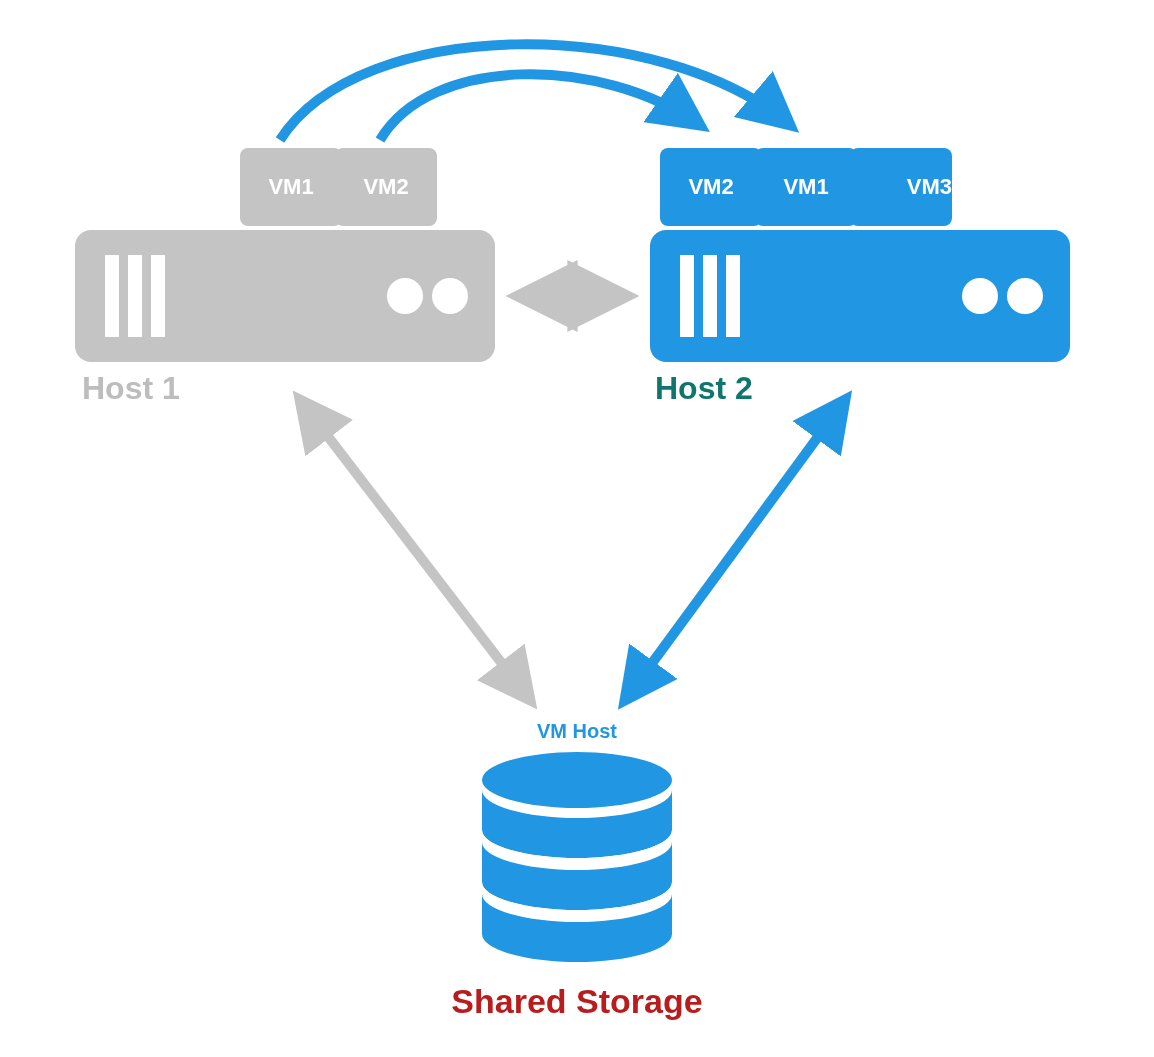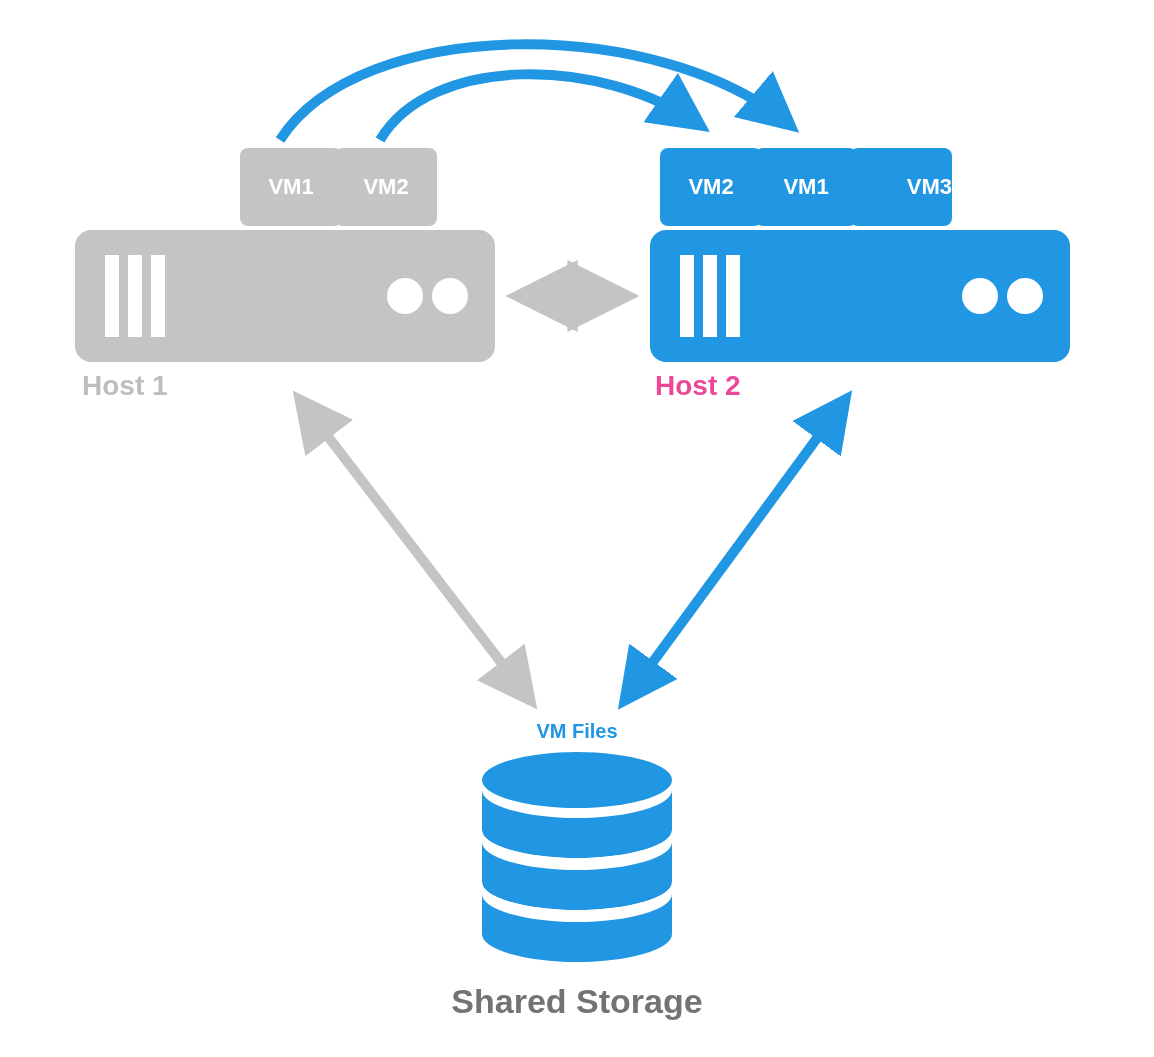--- a/index.html
+++ b/index.html
@@ -32,38 +32,38 @@
     font-size: 22px;
     font-weight: 600;
     color: #ffffff;
   }
   .vm.grey { background: #c4c4c4; }
   .vm.blue { background: #2196e3; }
 
   
   .host-label {
     position: absolute;
-    font-size: 28px;
+    font-size: 32px;
     font-weight: 700;
   }
   .host-label.grey { color: #bdbdbd; }
-  .host-label.blue { color: #ec4899; }
+  .host-label.blue { color: #0f766e; }
 
   .vm-files-label {
     position: absolute;
     font-size: 20px;
     font-weight: 700;
     color: #2196e3;
     text-align: center;
   }
   .shared-storage-label {
     position: absolute;
     font-size: 34px;
     font-weight: 700;
-    color: #737373;
+    color: #b91c1c;
     text-align: center;
   }
 </style>
 </head>
 <body>
 
 <div class="stage">
 
   <svg class="diagram" width="1154" height="1057" viewBox="0 0 1154 1057">
     <defs>
@@ -151,17 +151,17 @@
   <div class="vm blue" style="left:755px; top:148px;">
     <span>VM1</span>
   </div>
   <div class="vm blue" style="left:850px; top:148px;justify-content:flex-end;">
     <span>VM3</span>
   </div>
 
   <div class="host-label grey" style="left:82px; top:370px;">Host 1</div>
   <div class="host-label blue" style="left:655px; top:370px;">Host 2</div>
 
-  <div class="vm-files-label" style="left:500px; top:720px; width:154px;">VM Files</div>
+  <div class="vm-files-label" style="left:500px; top:720px; width:154px;">VM Host</div>
 
   <div class="shared-storage-label" style="left:400px; top:982px; width:354px;">Shared Storage</div>
 
 </div>
 
 </body></html>

